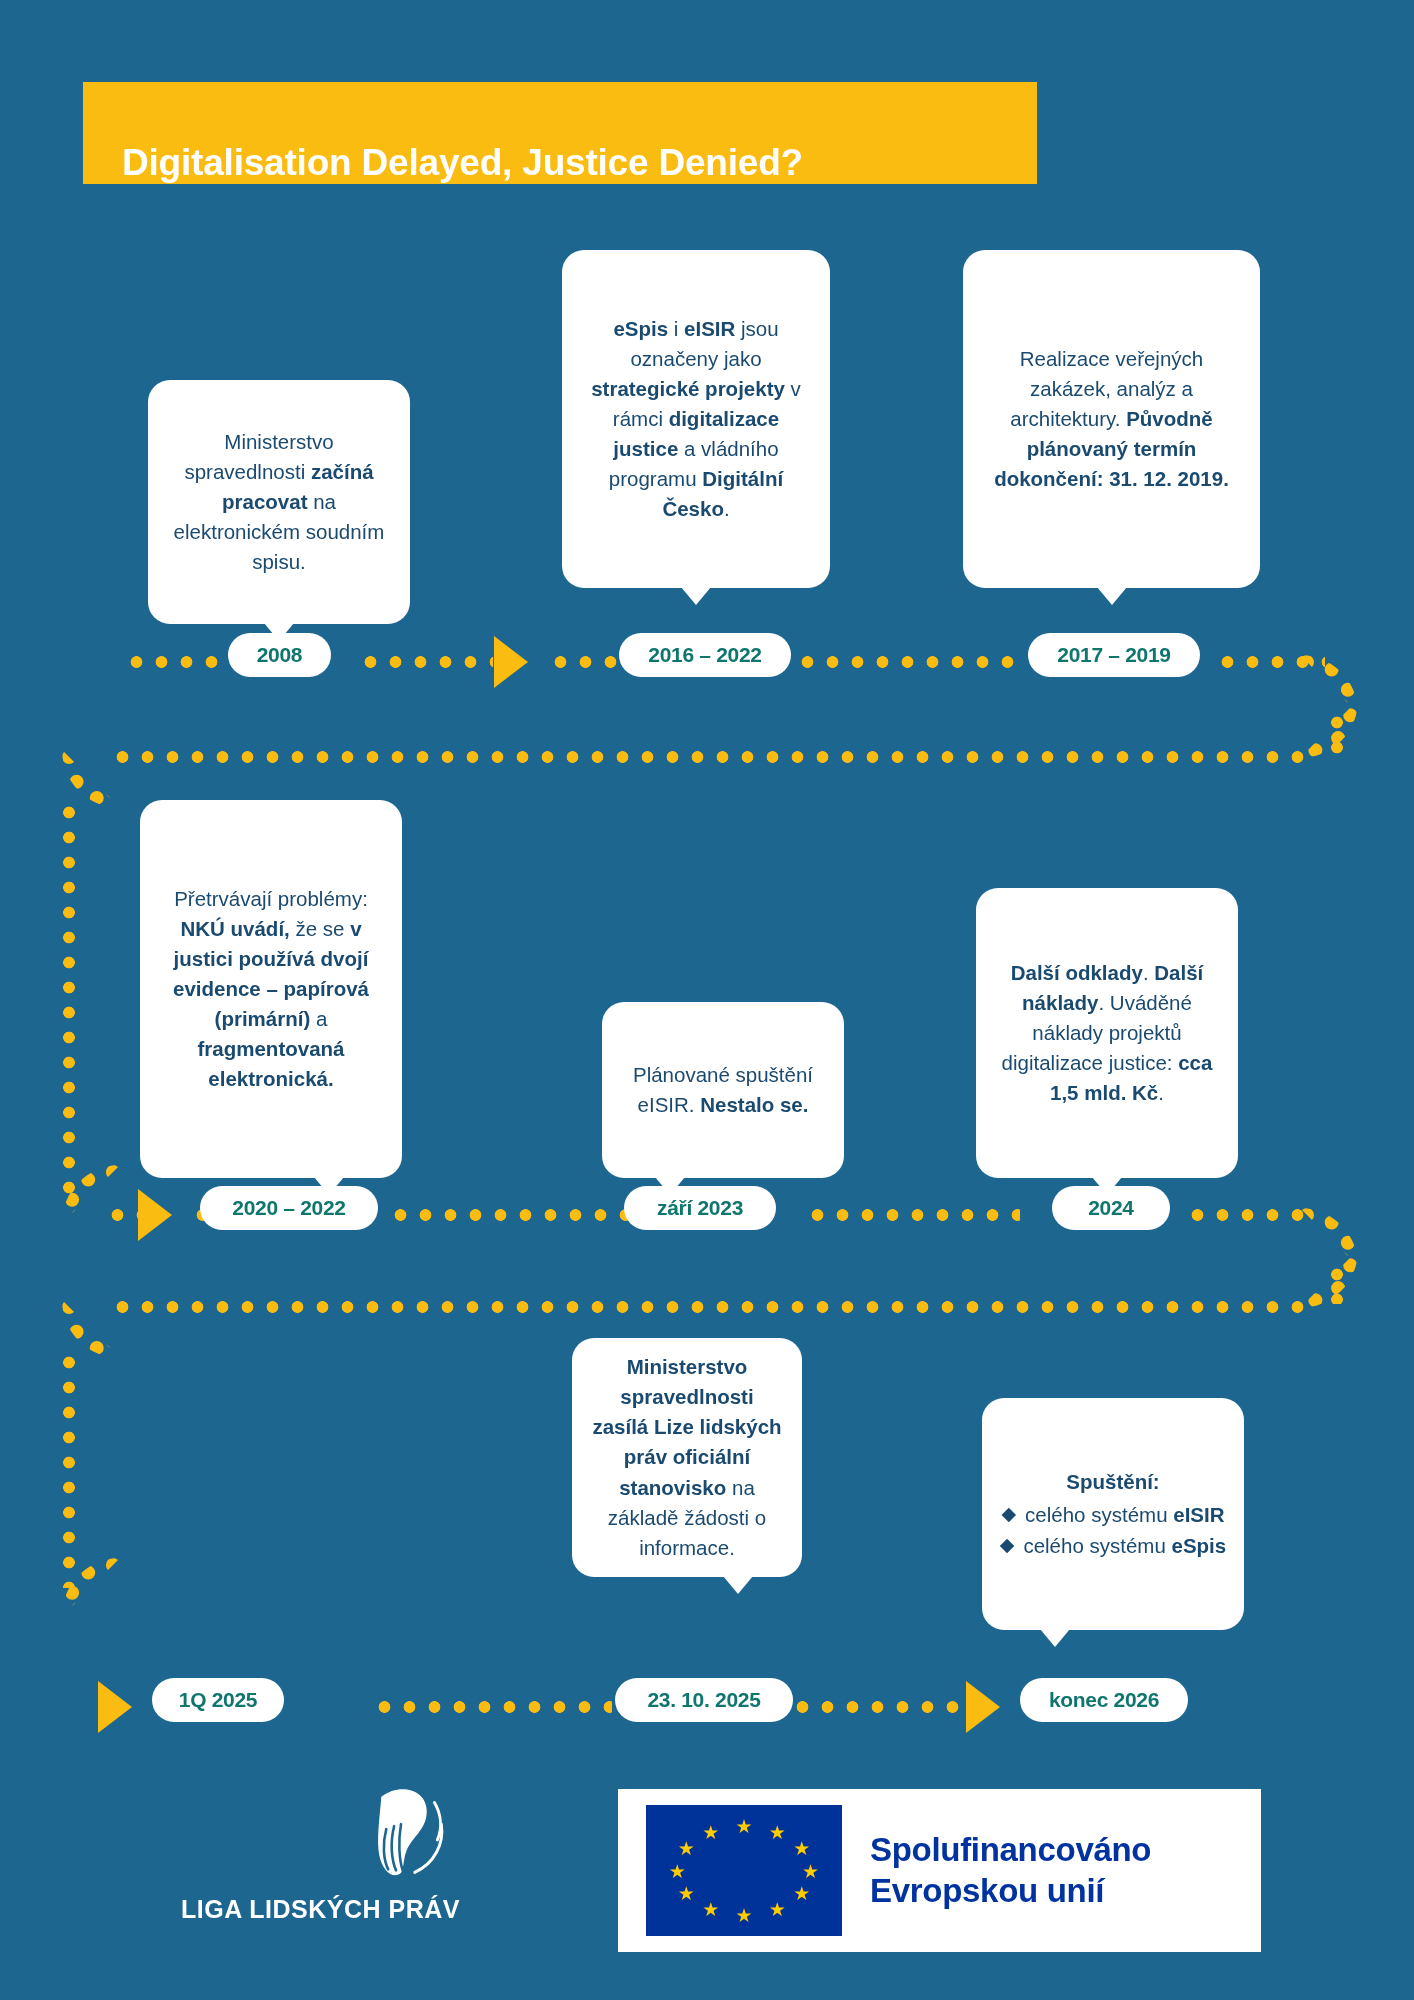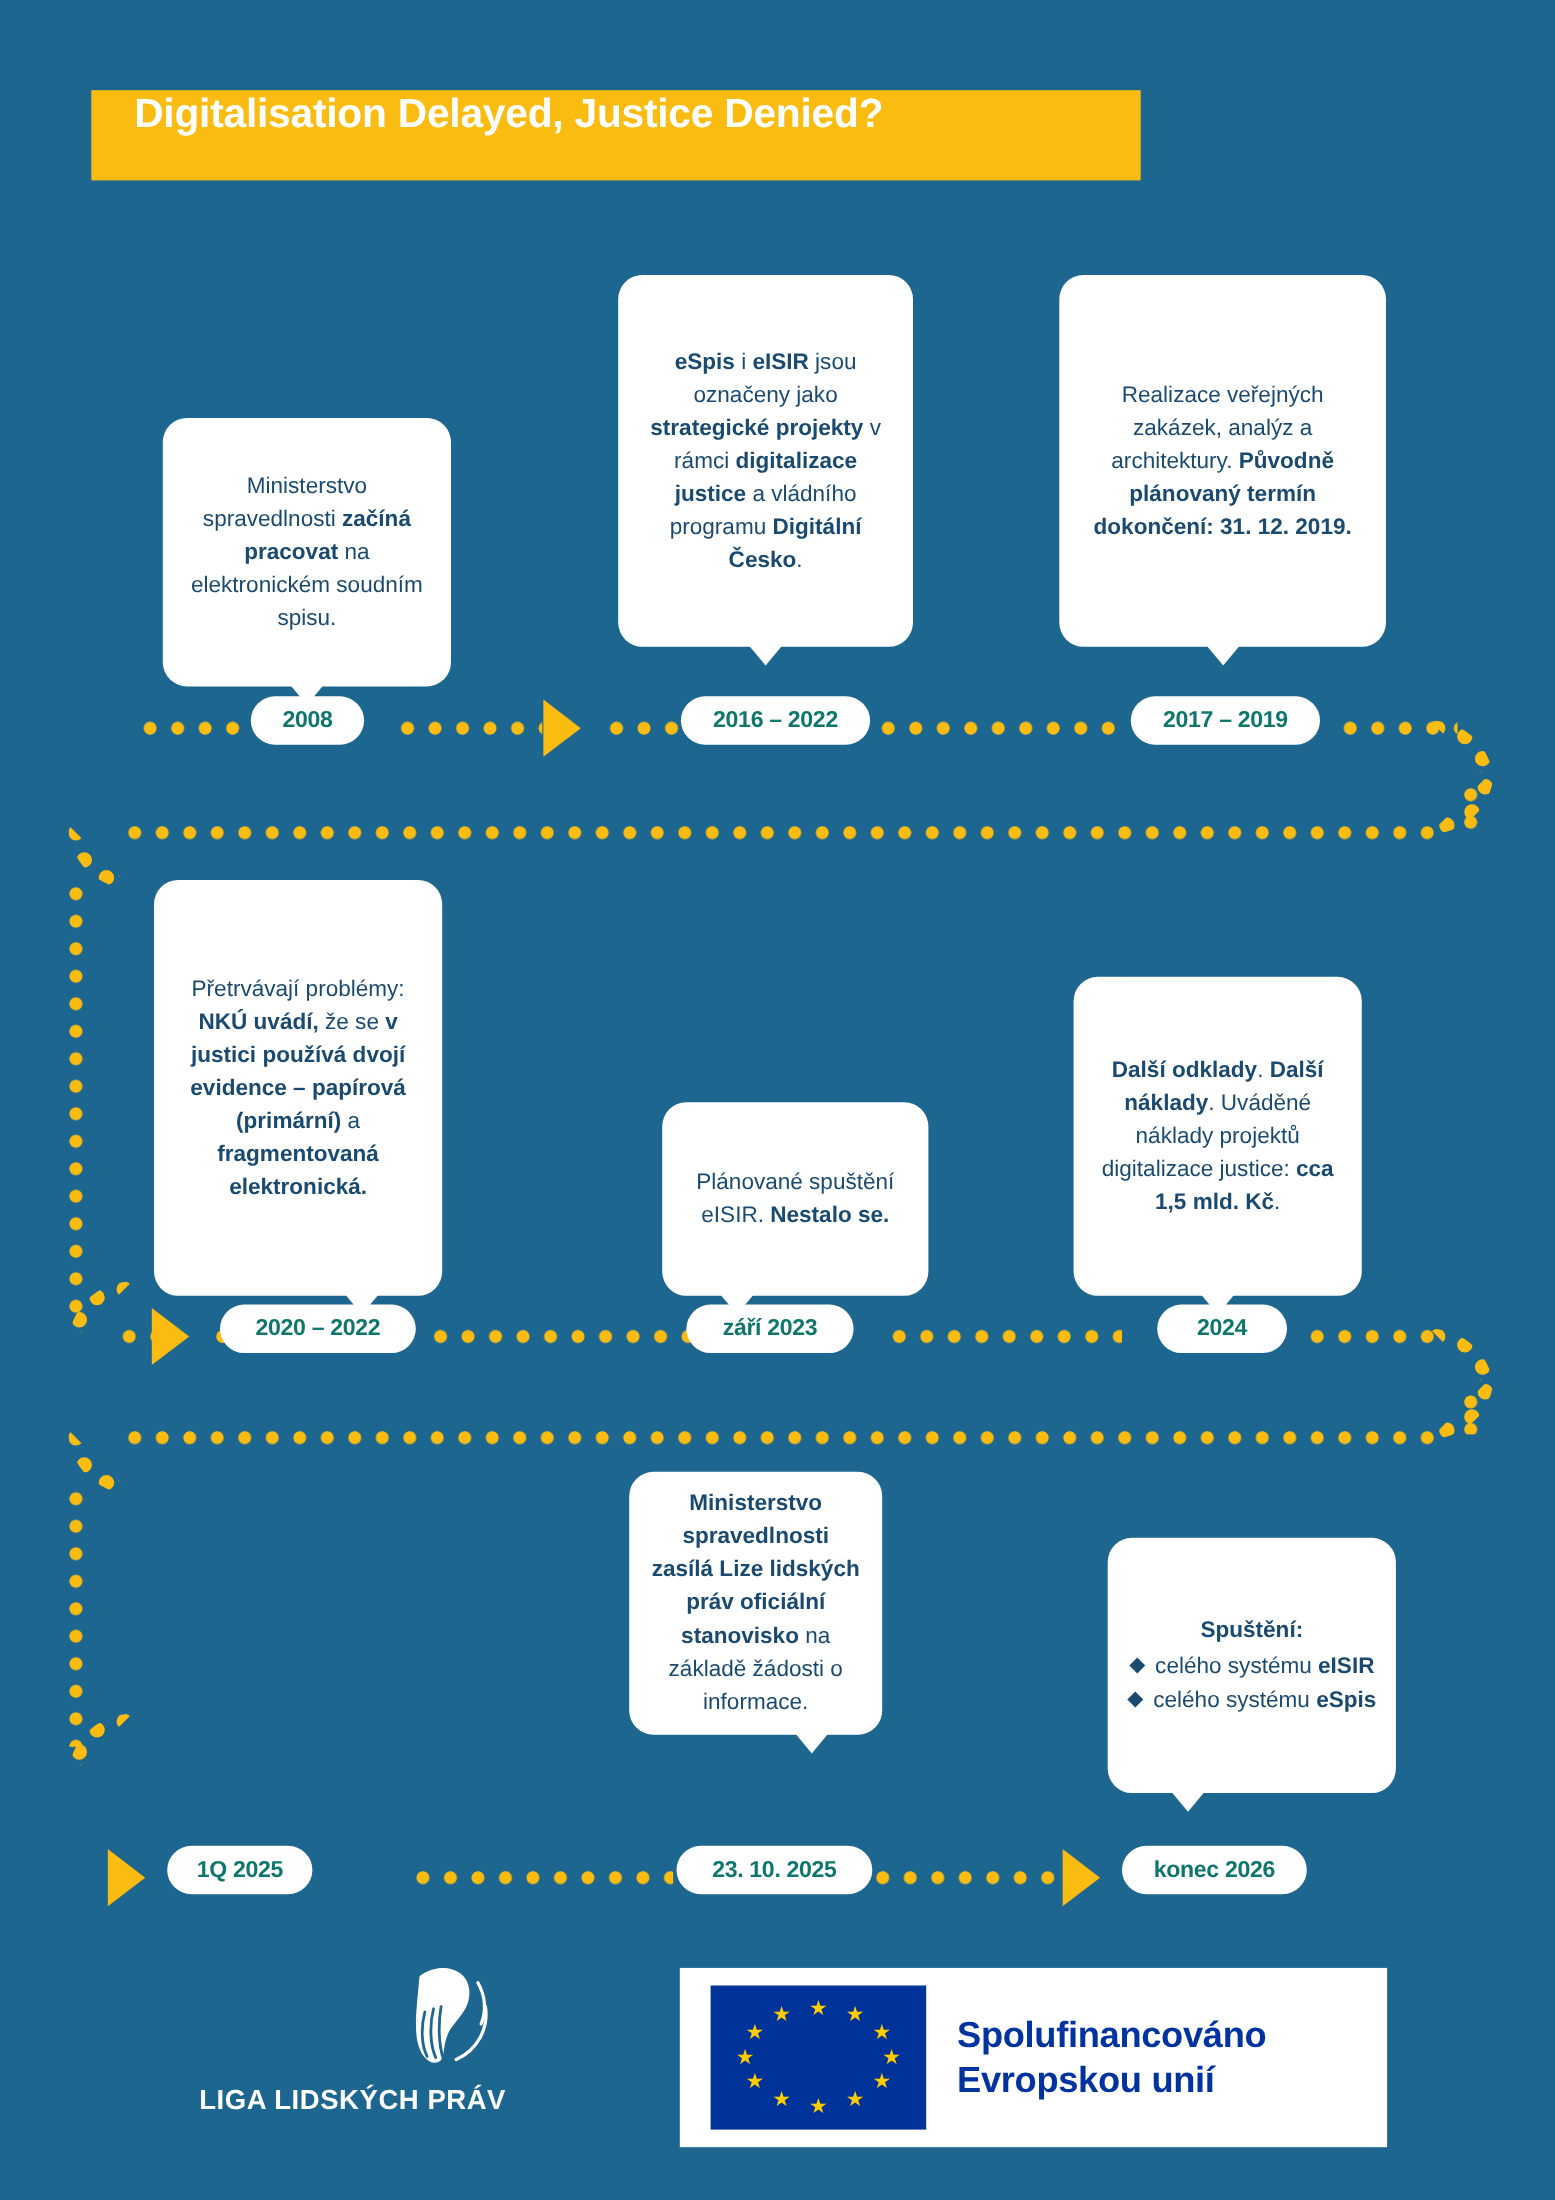--- a/index.html
+++ b/index.html
@@ -18,24 +18,24 @@
     background: #1c6690;
     overflow: hidden;
   }
 
   
   .title-bar {
     position: absolute;
     left: 83px;
     top: 82px;
     width: 954px;
-    height: 82px;
+    height: 102px;
     background: #fbbc12;
     display: flex;
-    align-items: flex-start;
+    align-items: flex-end;
     padding-left: 39px;
   }
   .title-bar .title-text {
     color: #ffffff;
     font-size: 37px;
     font-weight: bold;
     letter-spacing: -0.2px;
     white-space: nowrap;
   }
 
@@ -321,21 +321,21 @@
   <div class="card tail-right" style="left:572px; top:1338px; width:230px; height:239px;">
     <div class="card-inner">
       <b>Ministerstvo spravedlnosti zasílá Lize lidských práv oficiální stanovisko</b> na základě žádosti o informace.
     </div>
     <span class="tail"></span>
   </div>
   <div class="pill" style="left:615px; top:1678px; width:178px;">
     <span>23. 10. 2025</span>
   </div>
 
-  <div class="card tail-left" style="left:982px; top:1398px; width:262px; height:232px; padding:18px 16px;margin-left:25px;">
+  <div class="card tail-left" style="left:982px; top:1398px; width:262px; height:232px; padding:18px 16px;">
     <div class="card-inner">
       <div style="font-weight:bold; margin-bottom:3px;">Spuštění:</div>
       <div class="bullet-row">
         <span class="diamond">◆</span>
         <span class="bullet-text">celého systému <b>eISIR</b></span>
       </div>
       <div class="bullet-row">
         <span class="diamond">◆</span>
         <span class="bullet-text">celého systému <b>eSpis</b></span>
       </div>

